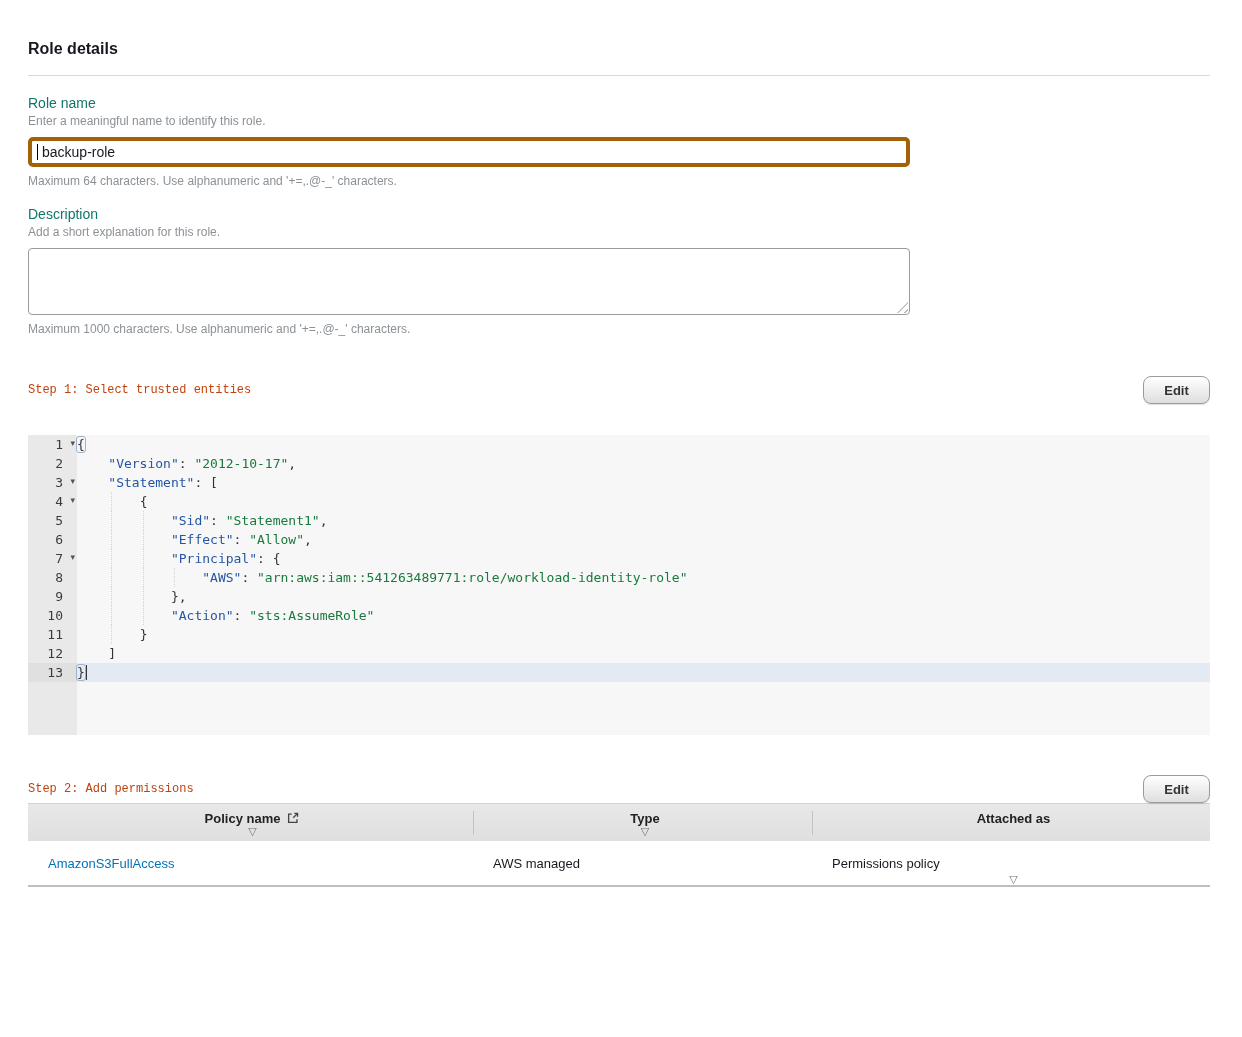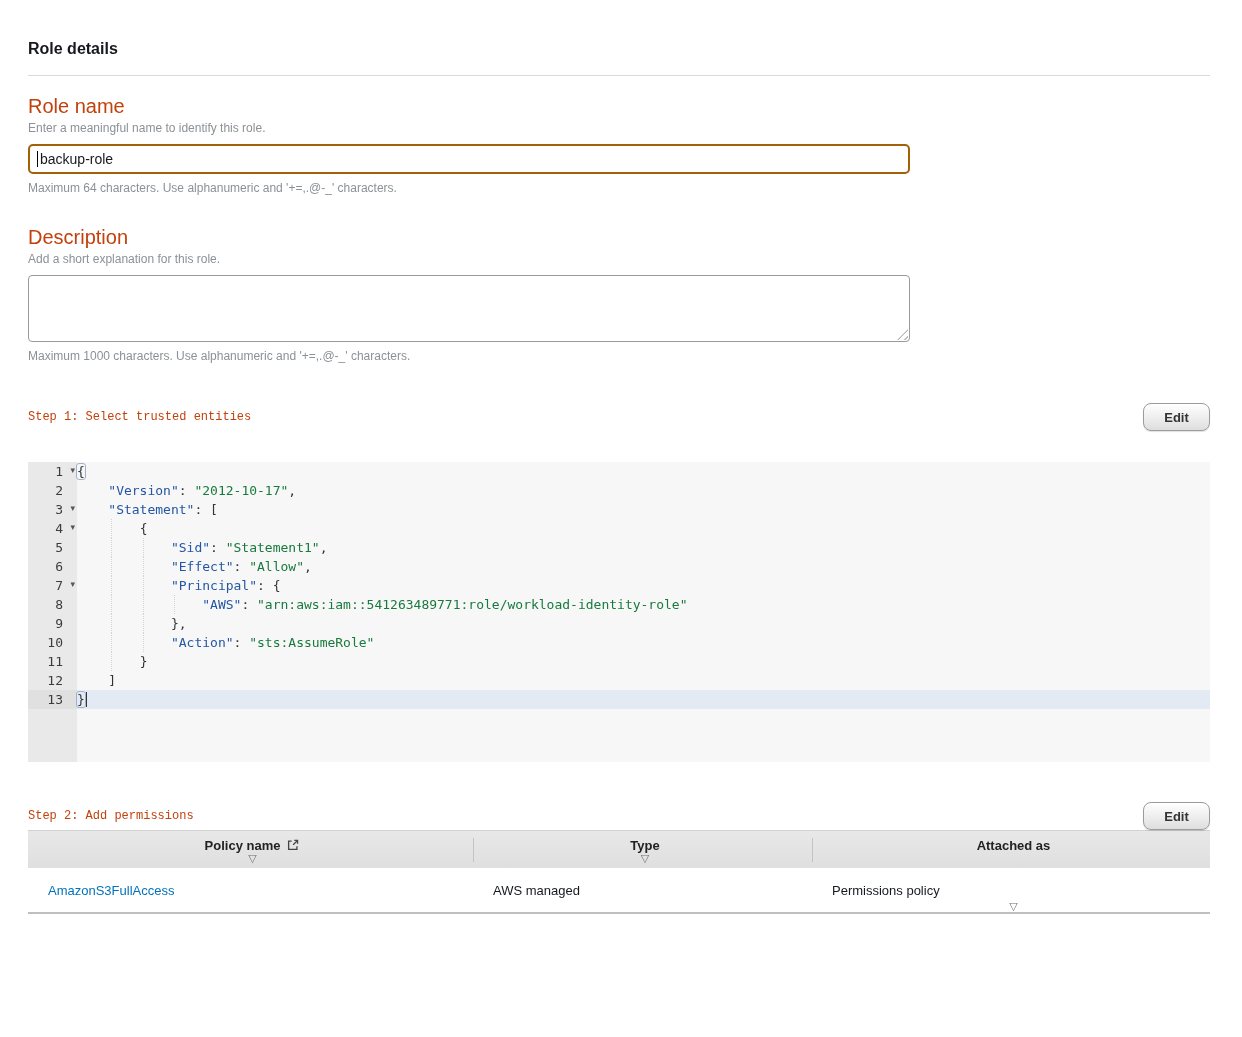--- a/index.html
+++ b/index.html
@@ -17,38 +17,38 @@
     font-size: 24px; font-weight: 400; color: #2f2f2f;
     margin: 12px 0 0 0; line-height: 30px;
   }
   .section-heading {
     font-size: 16px; font-weight: 700; color: #16191f;
     margin-top: 40px;
   }
   .rule { border: none; border-top: 1px solid #d9d9d9; margin: 17px 0 0 0; }
 
   .field { margin-top: 19px; }
-  .field-label { font-size: 20px; color: #c2410c; }
+  .field-label { font-size: 14px; color: #0f766e; }
   .field-help { font-size: 12px; color: #8b9196; margin-top: 3px; }
   .field-constraint { font-size: 12px; color: #8b9196; margin-top: 7px; }
 
   .input-wrap { position: relative; margin-top: 9px; width: 882px; }
   .text-input {
     width: 882px; height: 30px;
-    border: 2px solid #a16207; border-radius: 5px;
+    border: 4px solid #a16207; border-radius: 5px;
     padding: 0 8px 0 10px; font-size: 14px; color: #16191f;
     font-family: "Liberation Sans", sans-serif;
     outline: none; background: #fff;
   }
   .caret {
     position: absolute; left: 9px; top: 7px;
     width: 1px; height: 16px; background: #000;
   }
 
-  .desc-field { margin-top: 31px; }
+  .desc-field { margin-top: 18px; }
   .textarea {
     width: 882px; height: 67px; margin-top: 9px;
     border: 1px solid #9b9b9b; border-radius: 4px;
     background: #fff; position: relative;
   }
   .textarea .resize-handle {
     position: absolute; right: 1px; bottom: 1px; width: 11px; height: 11px;
     background-image: repeating-linear-gradient(-45deg, transparent 0 2px, #b9b9b9 2px 3px, transparent 3px 5px);
     clip-path: polygon(100% 0, 0 100%, 100% 100%);
   }

